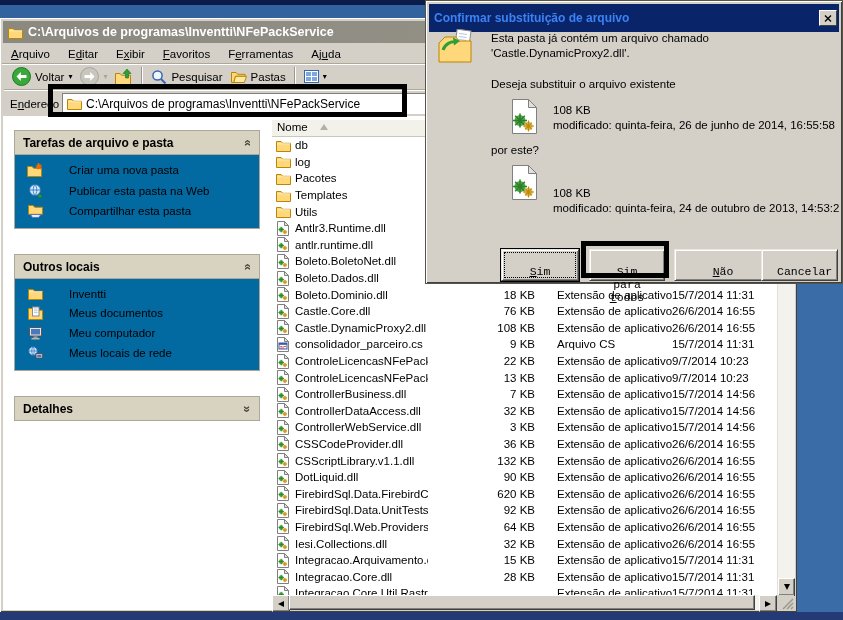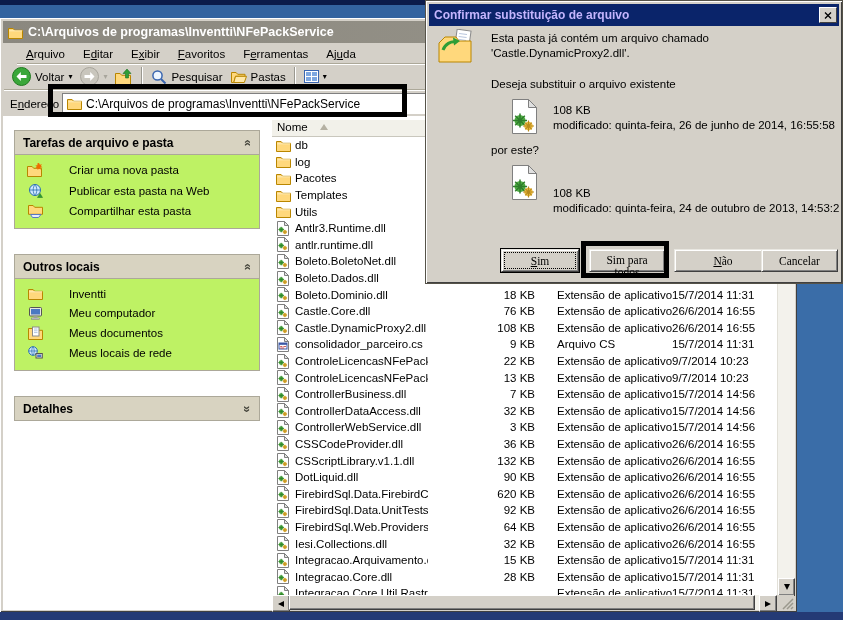--- a/index.html
+++ b/index.html
@@ -9,41 +9,41 @@
   .strip1{position:absolute;left:0;top:0;width:843px;height:5px;background:#0b1b4a}
   .strip2{position:absolute;left:0;top:5px;width:843px;height:13px;background:#33639f}
   .desktop-right{position:absolute;left:797px;top:0;width:46px;height:620px;background:#3a6da8}
   .strip-bottom{position:absolute;left:0;top:612px;width:843px;height:8px;background:#243a75;z-index:5}
   
   .window{position:absolute;left:0;top:18px;width:797px;height:594px;background:#d4d0c8;
           box-shadow:inset 1px 1px 0 #fff, inset -1px -1px 0 #404040;border:0;z-index:10}
   .titlebar{position:absolute;left:3px;top:3px;width:791px;height:22px;background:linear-gradient(90deg,#8b887f,#98958b);
             display:flex;align-items:center;gap:5px;padding-left:5px;box-sizing:border-box;
             color:#fff;font-weight:bold;font-size:12.5px;white-space:nowrap}
-  .menubar{position:absolute;left:17px;top:26px;width:789px;height:19px;display:flex;align-items:center;
+  .menubar{position:absolute;left:2px;top:26px;width:789px;height:19px;display:flex;align-items:center;
            border-bottom:1px solid #aca899;box-shadow:0 1px 0 #fff}
   .menu-item{padding:2px 9px;cursor:default}
   .mn{text-decoration:underline}
   .toolbar{position:absolute;left:4px;top:46px;width:789px;height:26px;display:flex;align-items:center;
            border-bottom:1px solid #aca899;box-shadow:0 1px 0 #fff;padding-left:4px;box-sizing:border-box}
   .tb-btn{display:flex;align-items:center;gap:4px;padding:5px 4px;white-space:nowrap}
   .tb-sep{width:1px;height:20px;background:#9a9890;border-right:1px solid #fff;margin:0 4px}
   .caret{font-size:8px;line-height:8px;color:#000}
   .caret.dis{color:#a8a59c}
   .icw{display:inline-flex;align-items:center;justify-content:center}
   .addressbar{position:absolute;left:4px;top:73px;width:789px;height:25px;display:flex;align-items:center;
               padding-left:6px;box-sizing:border-box}
   .addr-label{width:52px;white-space:nowrap}
   .addr-combo{position:absolute;left:58px;top:2px;width:366px;height:21px;background:#fff;
               border:1px solid;border-color:#808080 #fff #fff #808080;display:flex;align-items:center;
               gap:4px;padding-left:4px;box-sizing:border-box;font-size:12px;white-space:nowrap}
   
   .main{position:absolute;left:3px;top:98px;width:791px;height:494px;background:#fff}
   .sidebar{position:absolute;left:0;top:0;width:269px;height:494px;background:#fff;overflow:hidden}
-  .panel{margin:14px 12px 0 11px;border:1px solid #aca899;background:#bef264}
+  .panel{margin:14px 12px 0 11px;border:1px solid #aca899;background:#0369a1}
   .panel + .panel{margin-top:25px}
   .panel-header{background:#d8d3c1;padding:5px 8px 4px 8px;font-weight:bold;font-size:12px;
                 display:flex;justify-content:space-between;align-items:center}
   .panel-body{padding:5px 0 7px 0;border-top:1px solid #aca899}
   .chev{display:inline-block;font-weight:bold;color:#4a4a40;font-size:12px}
   .chev.up{transform:rotate(-90deg)}
   .chev.down{transform:rotate(90deg)}
   .task-item{display:flex;align-items:center;gap:26px;padding:3px 8px 3px 12px;white-space:nowrap}
   
   .list-header{position:absolute;left:269px;top:3px;width:508px;height:17px;background:#f2f1ea;
@@ -70,37 +70,37 @@
   .tri.down{border-left:3.5px solid transparent;border-right:3.5px solid transparent;border-top:6px solid #000}
   .tri.left{border-top:3.5px solid transparent;border-bottom:3.5px solid transparent;border-right:6px solid #000}
   .tri.right{border-top:3.5px solid transparent;border-bottom:3.5px solid transparent;border-left:6px solid #000}
   .hthumb{position:absolute;left:17px;top:0;width:466px;height:15px;background:#d4d0c8;
           border:1px solid;border-color:#fff #404040 #404040 #fff;box-shadow:inset -1px -1px 0 #808080;box-sizing:border-box}
   .corner{position:absolute;left:774px;top:479px;width:17px;height:15px;background:#d4d0c8;
           display:flex;align-items:flex-end;justify-content:flex-end}
   
   .dialog{position:absolute;left:425px;top:0;width:418px;height:284px;background:#d4d0c8;z-index:50;
           border:1px solid #565349;box-shadow:inset 1px 1px 0 #fff, inset -1px -1px 0 #404040;box-sizing:border-box}
-  .dlg-title{position:absolute;left:3px;top:3px;right:3px;height:22px;background:#0a246a;color:#c4b5fd;
+  .dlg-title{position:absolute;left:3px;top:3px;right:3px;height:28px;background:#0a246a;color:#3b82f6;
              font-weight:bold;font-size:12px;display:flex;align-items:center;padding-left:5px}
   .dlg-close{margin-left:auto;margin-right:2px;width:16px;height:14px;background:#d4d0c8;
              border:1px solid;border-color:#fff #404040 #404040 #fff;display:flex;align-items:center;justify-content:center}
   .dialog .t{position:absolute;white-space:nowrap;font-size:11.5px}
   .l1{left:65px;top:31px}.l2{left:65px;top:46px}
   .q1{left:65px;top:77px}
   .s1{left:127px;top:103px}.m1{left:127px;top:118px}
   .q2{left:65px;top:143px}
   .s2{left:127px;top:186px}.m2{left:127px;top:201px}
   .dlg-ic{position:absolute}
   .dlg-ic.copy{left:12px;top:28px}
   .dlg-ic.dll1{left:83px;top:97px}
   .dlg-ic.dll2{left:83px;top:163px}
-  .dlg-btn{position:absolute;top:248px;height:23px;background:#d4d0c8;font-family:Liberation Serif, serif;font-size:11.5px;
+  .dlg-btn{position:absolute;top:248px;height:23px;background:#d4d0c8;font-family:Liberation Mono, monospace;font-size:11.5px;
            border:1px solid;border-color:#e9e7e1 #404040 #404040 #e9e7e1;
-           box-shadow:inset 1px 1px 0 #fff, inset -1px -1px 0 #808080;padding:4px;cursor:default}
+           box-shadow:inset 1px 1px 0 #fff, inset -1px -1px 0 #808080;padding:15px;cursor:default}
   .dlg-btn.def{box-shadow:0 0 0 1px #000, inset 1px 1px 0 #fff, inset -1px -1px 0 #808080;
                outline:1px dotted #000;outline-offset:-4px}
   
   .annotation{position:absolute;border:5px solid #000;background:transparent}
   .addr-anno{left:48px;top:84px;width:349px;height:23px;z-index:40}
   .btn-anno{left:581px;top:241px;width:78px;height:27px;z-index:60}
 </style>
 </head>
 <body>
 
@@ -253,37 +253,37 @@
                 <svg width="15" height="13" viewBox="0 0 15 13">
                   <path d="M.5 2.5h4.6l1.6 1.8h7.8v8.2H.5z" fill="#ffd87c" stroke="#b98600"></path>
                   <path d="M1.2 4.8h13" stroke="#ffeebc"></path>
                 </svg>
               </span>
               <span>Inventti</span>
             </div>
             <div class="task-item">
               <span class="ic16">
                 <svg width="15" height="14" viewBox="0 0 15 14">
+                  <path d="M.5 2.5h4.6l1.6 1.8h7.8v9.2H.5z" fill="#ffd87c" stroke="#b98600"></path>
+                  <rect x="4.5" y="1" width="6.5" height="9" fill="#fff" stroke="#8a8a8a"></rect>
+                  <path d="M6 3h3.5M6 4.8h3.5M6 6.6h3.5" stroke="#9db6d8" stroke-width=".8"></path>
+                </svg>
+              </span>
+              <span>Meus documentos</span>
+            </div>
+            <div class="task-item">
+              <span class="ic16">
+                <svg width="15" height="14" viewBox="0 0 15 14">
                   <rect x="1.5" y="1.5" width="12" height="8.5" rx="1" fill="#e8e6df" stroke="#555"></rect>
                   <rect x="3" y="3" width="9" height="5.5" fill="#4a78c2"></rect>
                   <rect x="5.5" y="10.5" width="4" height="1.5" fill="#aaa"></rect>
                   <rect x="3.5" y="12" width="8" height="1.5" fill="#ccc" stroke="#777" stroke-width=".5"></rect>
                 </svg>
               </span>
               <span>Meu computador</span>
-            </div>
-            <div class="task-item">
-              <span class="ic16">
-                <svg width="15" height="14" viewBox="0 0 15 14">
-                  <path d="M.5 2.5h4.6l1.6 1.8h7.8v9.2H.5z" fill="#ffd87c" stroke="#b98600"></path>
-                  <rect x="4.5" y="1" width="6.5" height="9" fill="#fff" stroke="#8a8a8a"></rect>
-                  <path d="M6 3h3.5M6 4.8h3.5M6 6.6h3.5" stroke="#9db6d8" stroke-width=".8"></path>
-                </svg>
-              </span>
-              <span>Meus documentos</span>
             </div>
             <div class="task-item">
               <span class="ic16">
                 <svg width="15" height="14" viewBox="0 0 15 14">
                   <circle cx="5" cy="5" r="4.3" fill="#cfe8ff" stroke="#2a6fb0"></circle>
                   <path d="M.7 5h8.6M5 .7c-1.7 2.2-1.7 6.4 0 8.6M5 .7c1.7 2.2 1.7 6.4 0 8.6" fill="none" stroke="#2a6fb0" stroke-width=".7"></path>
                   <rect x="8" y="7.5" width="6.3" height="4.5" fill="#e8e6df" stroke="#555"></rect>
                   <rect x="9.2" y="8.6" width="4" height="2.4" fill="#4a78c2"></rect>
                 </svg>
               </span>

